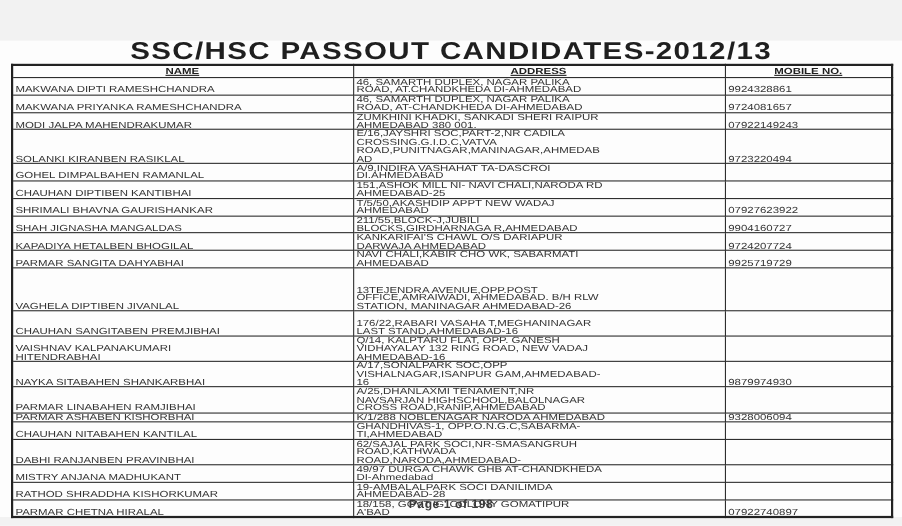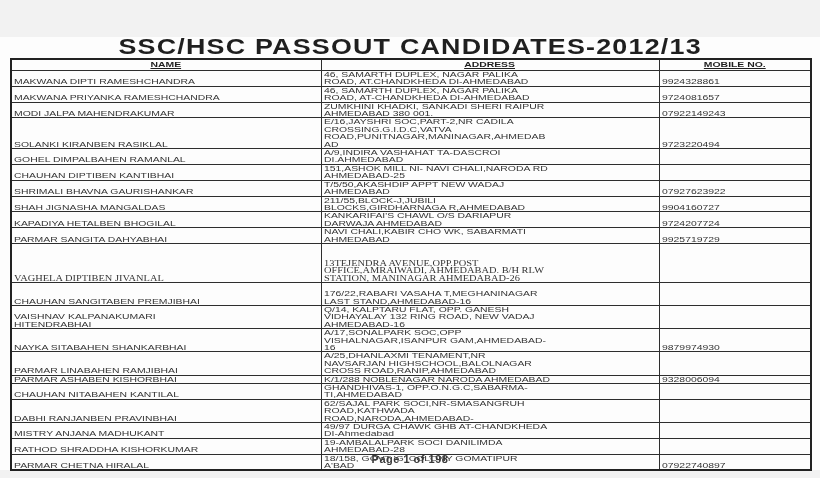--- a/index.html
+++ b/index.html
@@ -43,21 +43,21 @@
   th{
     font-weight:bold;vertical-align:middle;
     height:10px;padding:0;color:#1f1f1f;
   }
   th .stx{transform-origin:50% 50%;text-decoration:underline;}
   .stx{
     display:inline-block;
     transform:scaleX(1.30);transform-origin:0 100%;
     white-space:pre-line;
   }
-  tbody tr:nth-child(11) td{height:38px;font-family:Liberation Serif, serif;}
+  tbody tr:nth-child(11) td{height:38px;}
   tbody tr:nth-child(12) td{height:22px;}
   .footer{
     position:absolute;left:0;bottom:5px;width:100%;
     text-align:center;font-size:11px;letter-spacing:0.5px;color:#3a3a3a;font-weight:bold;
   }
 </style>
 </head>
 <body>
 
 <div class="page">

